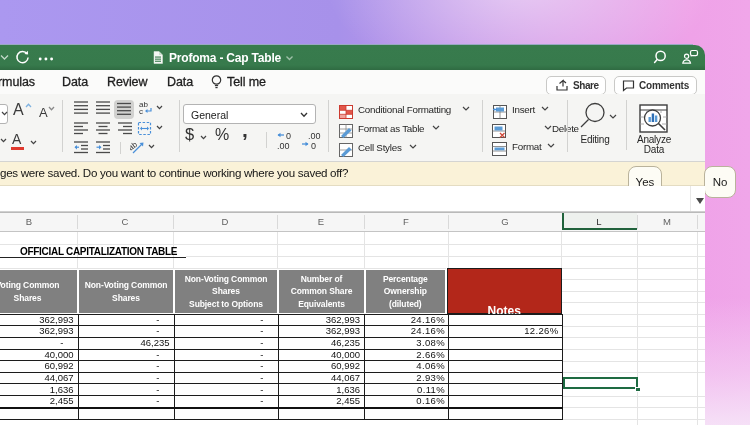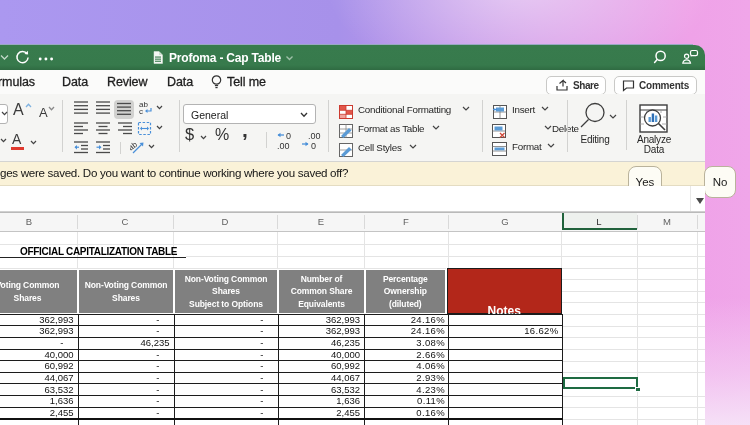--- a/index.html
+++ b/index.html
@@ -446,21 +446,21 @@
           <td>362,993</td>
           <td class="pct">24.16%</td>
           <td></td>
         </tr>
       <tr>
           <td>362,993</td>
           <td class="dash">-</td>
           <td class="dash">-</td>
           <td>362,993</td>
           <td class="pct">24.16%</td>
-          <td class="pct">16.62%</td>
+          <td class="pct">12.26%</td>
         </tr>
       <tr>
           <td class="dash">-</td>
           <td>46,235</td>
           <td class="dash">-</td>
           <td>46,235</td>
           <td class="pct">3.08%</td>
           <td></td>
         </tr>
       <tr>
@@ -478,28 +478,20 @@
           <td>60,992</td>
           <td class="pct">4.06%</td>
           <td></td>
         </tr>
       <tr>
           <td>44,067</td>
           <td class="dash">-</td>
           <td class="dash">-</td>
           <td>44,067</td>
           <td class="pct">2.93%</td>
-          <td></td>
-        </tr>
-      <tr>
-          <td>63,532</td>
-          <td class="dash">-</td>
-          <td class="dash">-</td>
-          <td>63,532</td>
-          <td class="pct">4.23%</td>
           <td></td>
         </tr>
       <tr>
           <td>1,636</td>
           <td class="dash">-</td>
           <td class="dash">-</td>
           <td>1,636</td>
           <td class="pct">0.11%</td>
           <td></td>
         </tr>

